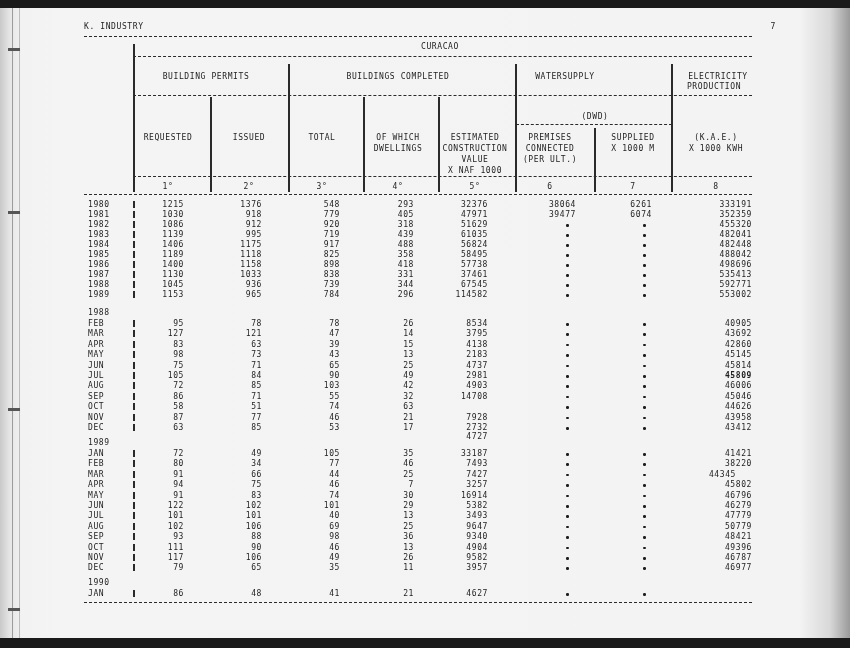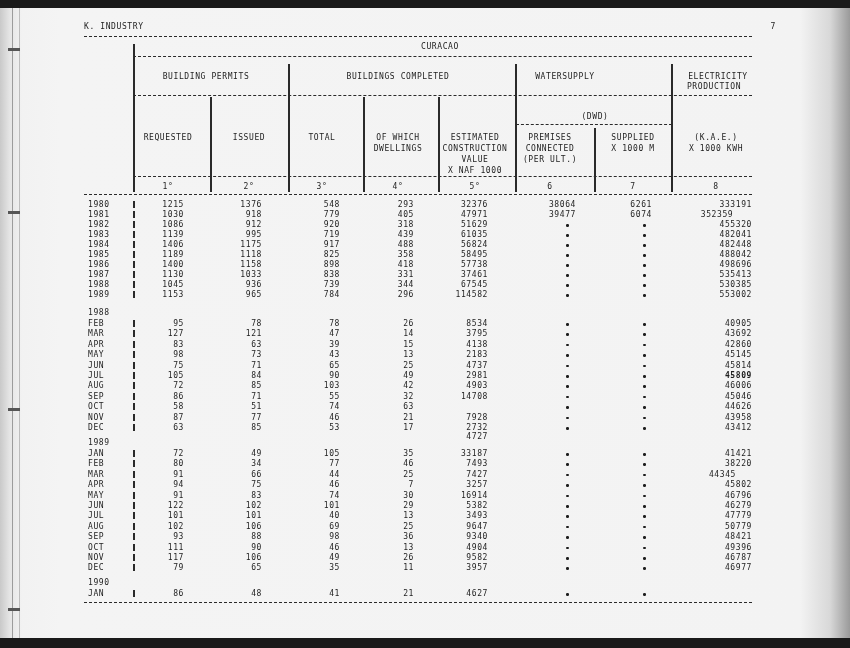--- a/index.html
+++ b/index.html
@@ -85,21 +85,21 @@
       <div class="txt r" style="top: 192px; left: 682px; width: 70px;">333191</div>
       <div class="txt" style="top: 202px; left: 88px;">1981</div>
       <div class="rowbar" style="left: 133px; top: 203px;"></div>
       <div class="txt r" style="top: 202px; left: 114px; width: 70px;">1030</div>
       <div class="txt r" style="top: 202px; left: 192px; width: 70px;">918</div>
       <div class="txt r" style="top: 202px; left: 270px; width: 70px;">779</div>
       <div class="txt r" style="top: 202px; left: 344px; width: 70px;">405</div>
       <div class="txt r" style="top: 202px; left: 418px; width: 70px;">47971</div>
       <div class="txt r" style="top: 202px; left: 516px; width: 60px;">39477</div>
       <div class="txt r" style="top: 202px; left: 592px; width: 60px;">6074</div>
-      <div class="txt r" style="top: 202px; left: 682px; width: 70px; text-align: center;">352359</div>
+      <div class="txt r" style="top: 202px; left: 682px; width: 70px;">352359</div>
       <div class="txt" style="top: 212px; left: 88px;">1982</div>
       <div class="rowbar" style="left: 133px; top: 213px;"></div>
       <div class="txt r" style="top: 212px; left: 114px; width: 70px;">1086</div>
       <div class="txt r" style="top: 212px; left: 192px; width: 70px;">912</div>
       <div class="txt r" style="top: 212px; left: 270px; width: 70px;">920</div>
       <div class="txt r" style="top: 212px; left: 344px; width: 70px;">318</div>
       <div class="txt r" style="top: 212px; left: 418px; width: 70px;">51629</div>
       <div class="dot" style="left: 566px; top: 216px;"></div>
       <div class="dot" style="left: 643px; top: 216px;"></div>
       <div class="txt r" style="top: 212px; left: 682px; width: 70px;">455320</div>
@@ -155,21 +155,21 @@
       <div class="txt r" style="top: 262px; left: 682px; width: 70px;">535413</div>
       <div class="txt" style="top: 272px; left: 88px;">1988</div>
       <div class="rowbar" style="left: 133px; top: 273px;"></div>
       <div class="txt r" style="top: 272px; left: 114px; width: 70px;">1045</div>
       <div class="txt r" style="top: 272px; left: 192px; width: 70px;">936</div>
       <div class="txt r" style="top: 272px; left: 270px; width: 70px;">739</div>
       <div class="txt r" style="top: 272px; left: 344px; width: 70px;">344</div>
       <div class="txt r" style="top: 272px; left: 418px; width: 70px;">67545</div>
       <div class="dot" style="left: 566px; top: 276px;"></div>
       <div class="dot" style="left: 643px; top: 276px;"></div>
-      <div class="txt r" style="top: 272px; left: 682px; width: 70px;">530385</div>
+      <div class="txt r" style="top: 272px; left: 682px; width: 70px;">592771</div>
       <div class="txt" style="top: 282px; left: 88px;">1989</div>
       <div class="rowbar" style="left: 133px; top: 283px;"></div>
       <div class="txt r" style="top: 282px; left: 114px; width: 70px;">1153</div>
       <div class="txt r" style="top: 282px; left: 192px; width: 70px;">965</div>
       <div class="txt r" style="top: 282px; left: 270px; width: 70px;">784</div>
       <div class="txt r" style="top: 282px; left: 344px; width: 70px;">296</div>
       <div class="txt r" style="top: 282px; left: 418px; width: 70px;">114582</div>
       <div class="dot" style="left: 566px; top: 286px;"></div>
       <div class="dot" style="left: 643px; top: 286px;"></div>
       <div class="txt r" style="top: 282px; left: 682px; width: 70px;">553002</div>

